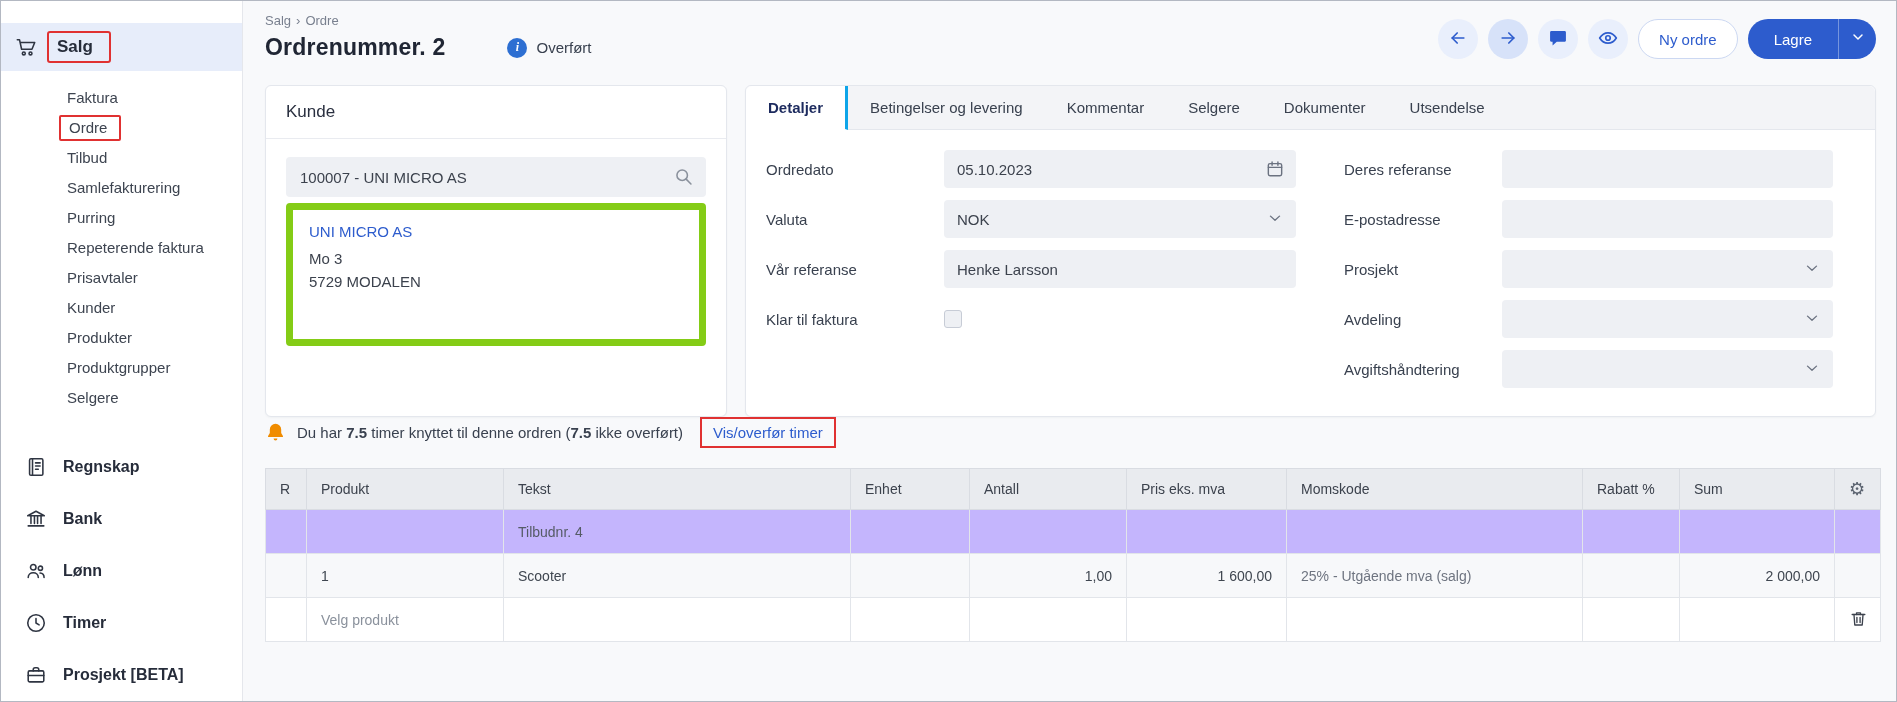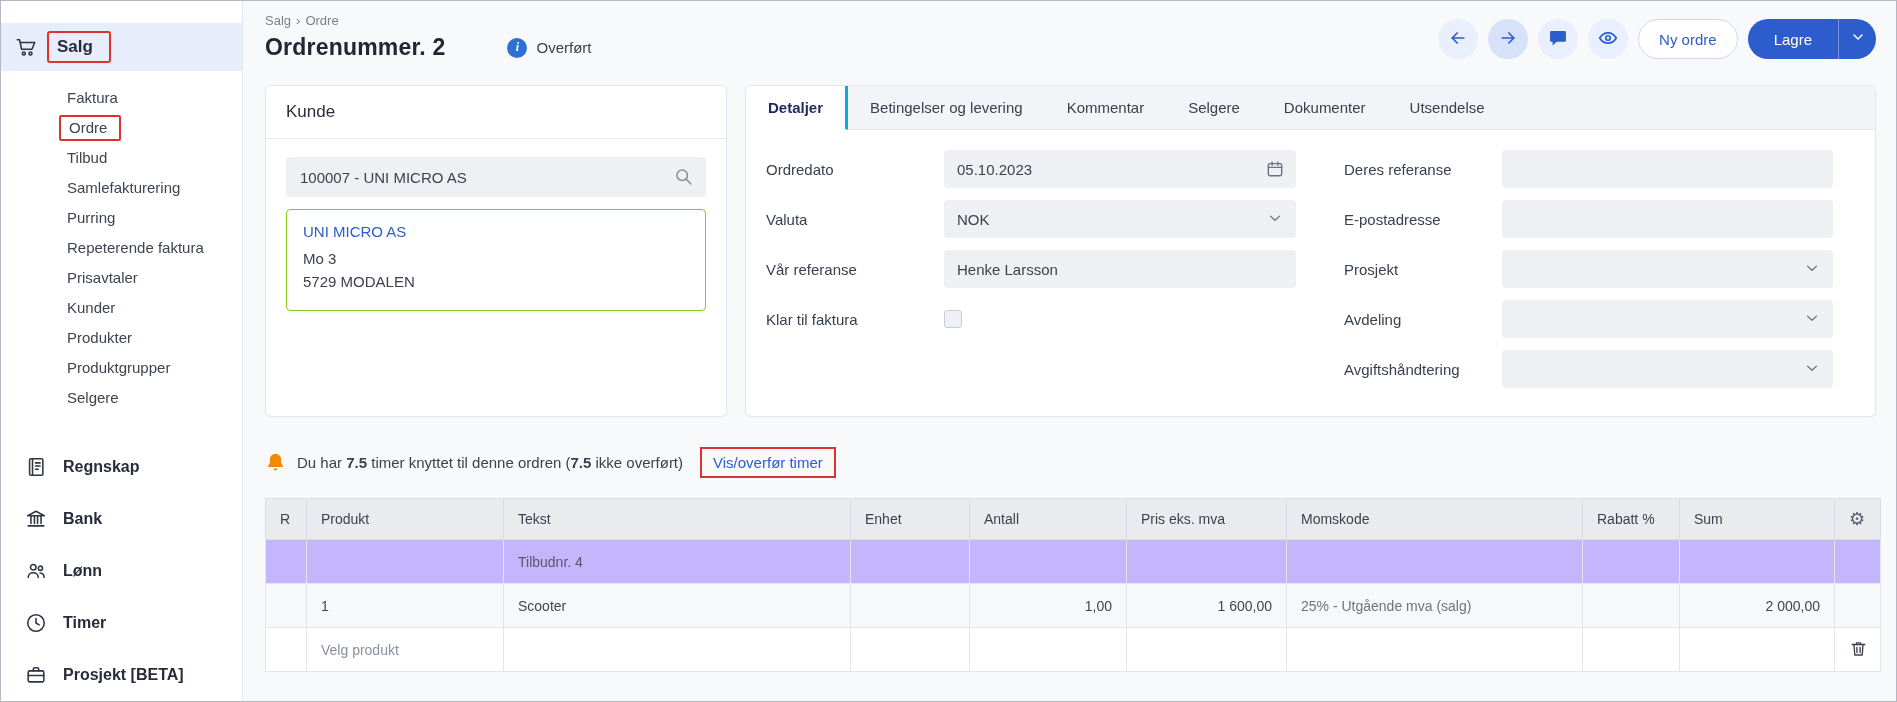--- a/index.html
+++ b/index.html
@@ -46,21 +46,21 @@
   
   .cards{display:flex;gap:18px;margin-top:24px}
   .card{background:#fff;border:1px solid #e4e7ed;border-radius:6px;height:332px;box-shadow:0 1px 2px rgba(30,40,60,.04)}
   .kunde{width:462px;min-width:462px}
   .kunde-header{padding:16px 20px;font-size:17px;color:#2a3040;border-bottom:1px solid #e9ebf0}
   .kunde-body{padding:18px 20px}
   .search-wrap{position:relative}
   .search-input{width:100%;height:40px;background:#eef0f4;border:none;border-radius:4px;padding:0 42px 0 14px;font-size:15px;color:#3c424d;font-family:inherit}
   .search-icon{position:absolute;right:12px;top:9px;width:21px;height:21px}
   .search-icon svg{width:21px;height:21px;stroke:#8a919c;fill:none;stroke-width:1.8;stroke-linecap:round}
-  .addr-box{margin-top:12px;border:1px solid #84cc16;border-radius:4px;padding:13px 16px;height:102px}
+  .addr-box{margin-top:6px;border:7px solid #84cc16;border-radius:4px;padding:13px 16px;height:143px}
   .addr-name{color:var(--accent);font-size:15px;margin-bottom:7px;cursor:pointer}
   .addr-line{font-size:15px;color:#3c424d;line-height:1.55}
 
   .details{flex:1;display:flex;flex-direction:column}
   .tabs{display:flex;background:#f3f4f7;border-bottom:1px solid #e4e7ed;border-radius:6px 6px 0 0}
   .tab{padding:13px 22px;font-size:15px;color:#39414f;cursor:pointer}
   .tab.active{background:#fff;color:#1c2a5e;font-weight:700;border-right:3px solid #0ea5e9;border-radius:6px 0 0 0;margin-bottom:-1px;border-bottom:1px solid #fff}
   .form{display:flex;padding:20px 42px 0 20px;gap:48px}
   .fcol{display:flex;flex-direction:column;gap:12px}
   .fcol.left{width:530px;min-width:530px}
@@ -70,21 +70,21 @@
   .left .flabel{width:178px;min-width:178px}
   .right .flabel{width:158px;min-width:158px}
   .fwrap{position:relative;flex:1;display:flex}
   .finput{flex:1;height:38px;background:#eef0f4;border:none;border-radius:4px;padding:0 38px 0 13px;font-size:15px;color:#3c424d;font-family:inherit;width:100%}
   .fselect{flex:1;height:38px;background:#eef0f4;border-radius:4px;display:flex;align-items:center;justify-content:space-between;padding:0 12px 0 13px;font-size:15px;color:#3c424d;cursor:pointer}
   .field-icon{position:absolute;right:11px;top:9px;width:20px;height:20px;pointer-events:none}
   .field-icon svg{width:20px;height:20px;stroke:#6b7280;fill:none;stroke-width:1.7;stroke-linecap:round;stroke-linejoin:round}
   .chk{appearance:none;width:18px;height:18px;border:1px solid #c7ccd6;border-radius:3px;background:#eef0f4;cursor:pointer}
 
   
-  .warning{display:flex;align-items:center;gap:11px;margin-top:30px;font-size:15px;color:#39414f}
+  .warning{display:flex;align-items:center;gap:11px;font-size:15px;color:#39414f}
   .warning b{font-weight:700}
   .warn-icon svg{width:21px;height:21px;display:block}
   .redlink-box{border:2px solid var(--annotation);padding:5px 11px;margin-left:6px;display:inline-flex}
   .warn-link{color:var(--accent);text-decoration:none;cursor:pointer;font-size:15px}
 
   
   table.grid{width:100%;margin-top:20px;border-collapse:collapse;table-layout:fixed;background:#fff;font-size:14px;color:#3f4650}
   table.grid th{background:#e9ebef;font-weight:500;text-align:left;padding:11px 14px;border:1px solid #d9dce2;font-size:14px;color:#3c424d;overflow:hidden;white-space:nowrap}
   table.grid td{border:1px solid #e2e5ea;padding:10px 14px;height:44px;overflow:hidden;white-space:nowrap}
   tr.r1 td{background:#c4b5fd;color:#555b66}

